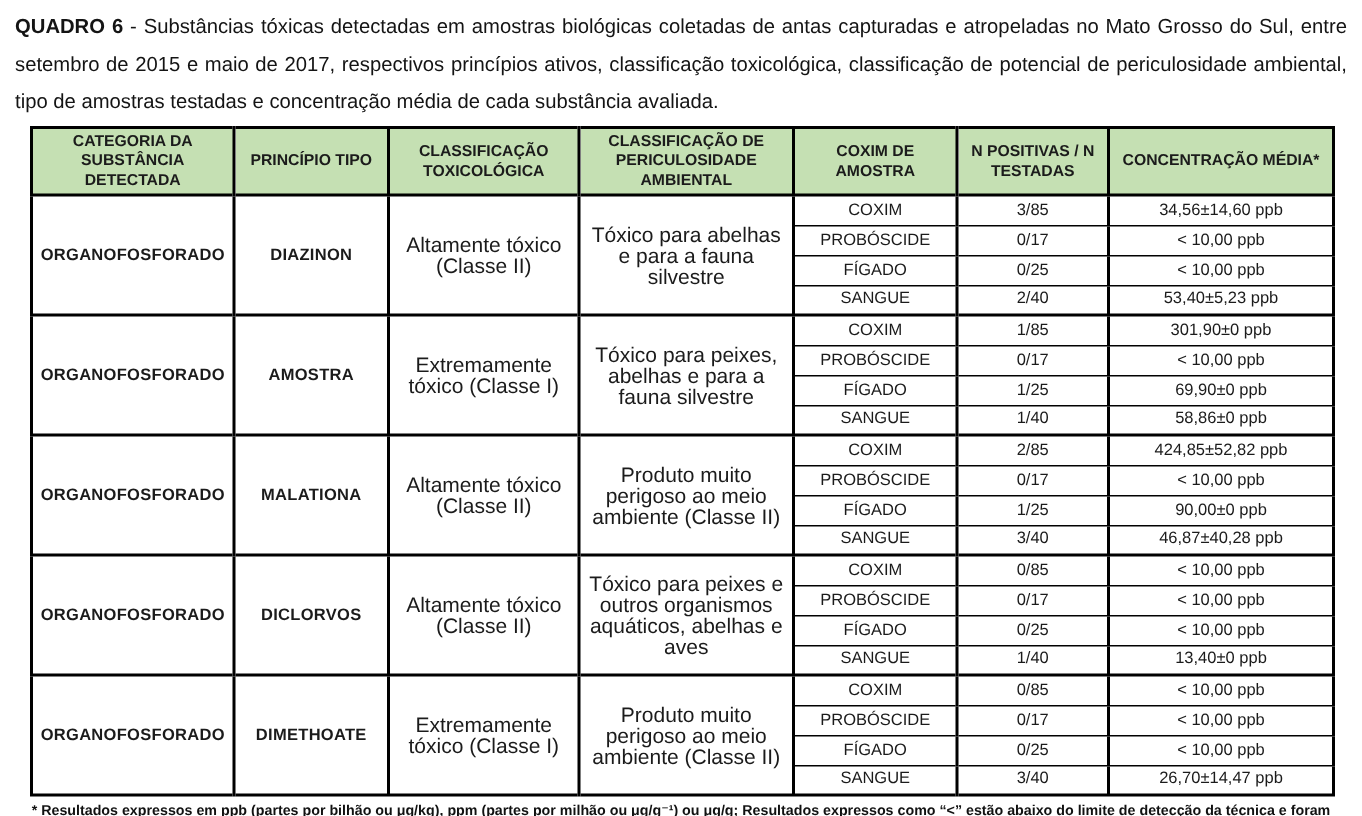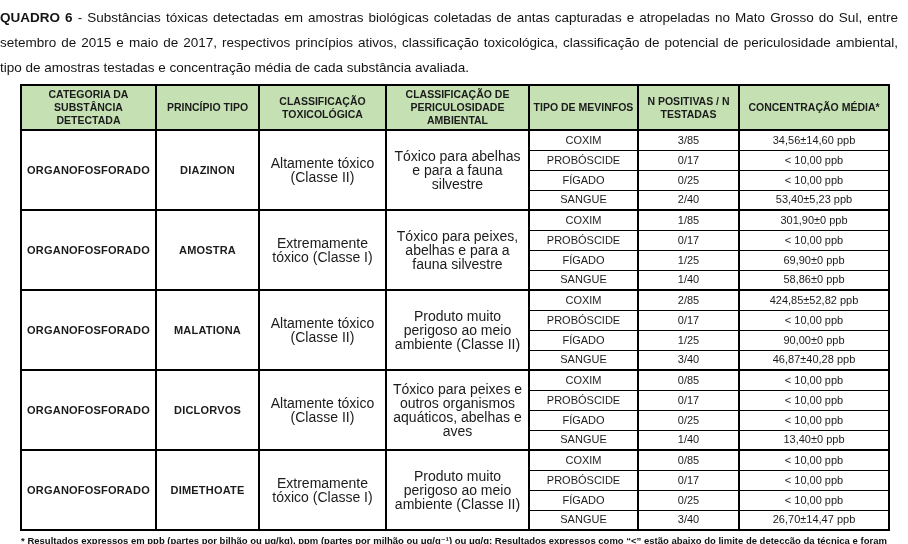--- a/index.html
+++ b/index.html
@@ -8,21 +8,21 @@
     --ink:#1b1b1b;
   }
   *{box-sizing:border-box;margin:0;padding:0;}
   html,body{width:908px;height:544px;background:#ffffff;overflow:hidden;}
   body{
     font-family:"Liberation Sans","DejaVu Sans",sans-serif;
     color:var(--ink);
     position:relative;
   }
   .caption{
-    padding:5px 10px 0 0;
+    padding:5px 10px 0 10px;
     font-size:13.5px;
     line-height:25px;
     text-align:justify;
     color:#141414;
   }
   .caption .cap-label{font-weight:700;}
   table.quadro{
     border-collapse:collapse;
     table-layout:fixed;
     margin:4px 12px 0 20px;
@@ -83,21 +83,21 @@
     <col class="col-tipo">
       <col class="col-n">
       <col class="col-conc">
   </colgroup>
   <thead>
     <tr>
       <th>CATEGORIA DA SUBSTÂNCIA DETECTADA</th>
       <th>PRINCÍPIO TIPO</th>
       <th>CLASSIFICAÇÃO TOXICOLÓGICA</th>
       <th>CLASSIFICAÇÃO DE PERICULOSIDADE AMBIENTAL</th>
-      <th>TIPO DE MEVINFOS</th>
+      <th>COXIM DE AMOSTRA</th>
       <th>N POSITIVAS / N TESTADAS</th>
       <th>CONCENTRAÇÃO MÉDIA*</th>
     </tr>
   </thead>
   <tbody>
 
     <tr class="group-start">
       <td class="cell-cat" rowspan="4">ORGANOFOSFORADO</td>
       <td class="cell-prin" rowspan="4">DIAZINON</td>
       <td class="cell-tox" rowspan="4">Altamente tóxico (Classe II)</td>

